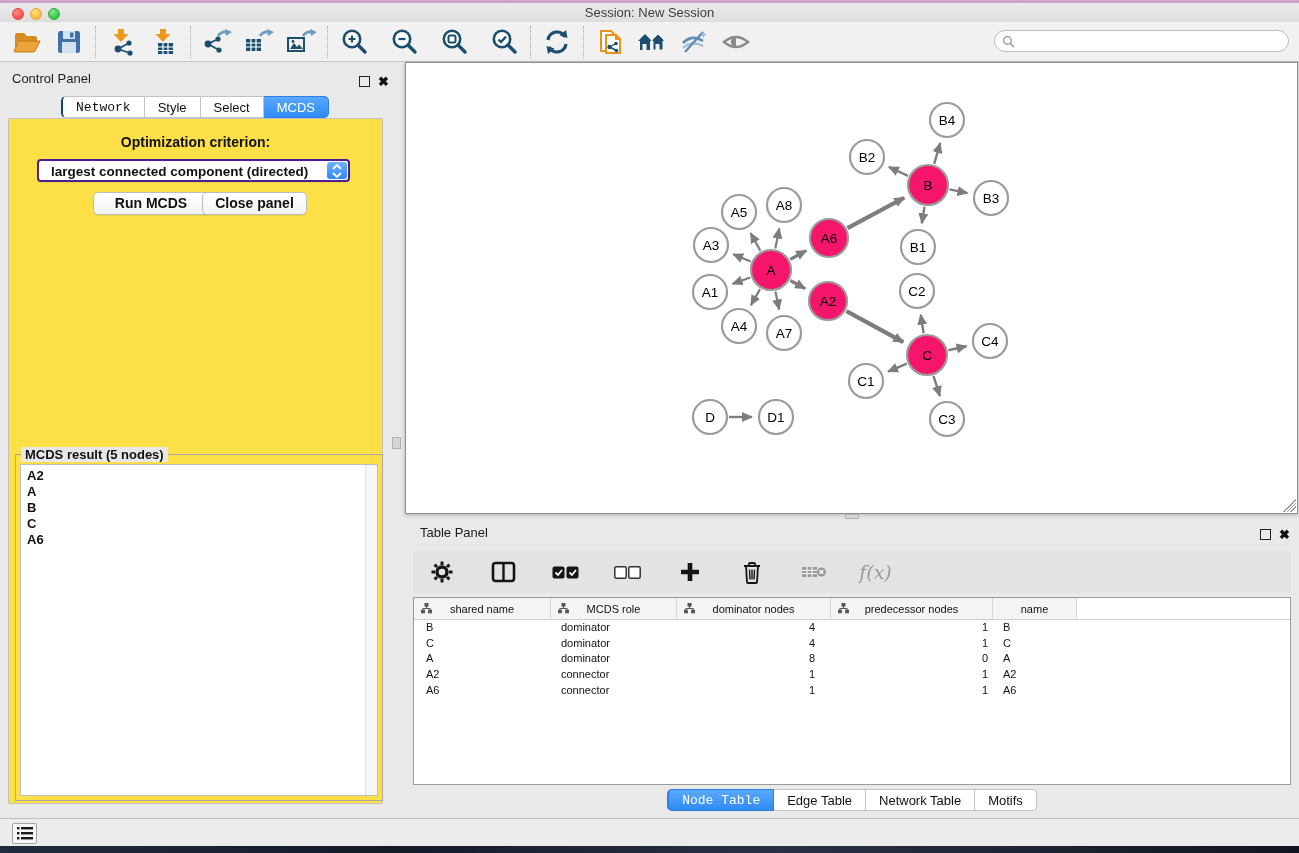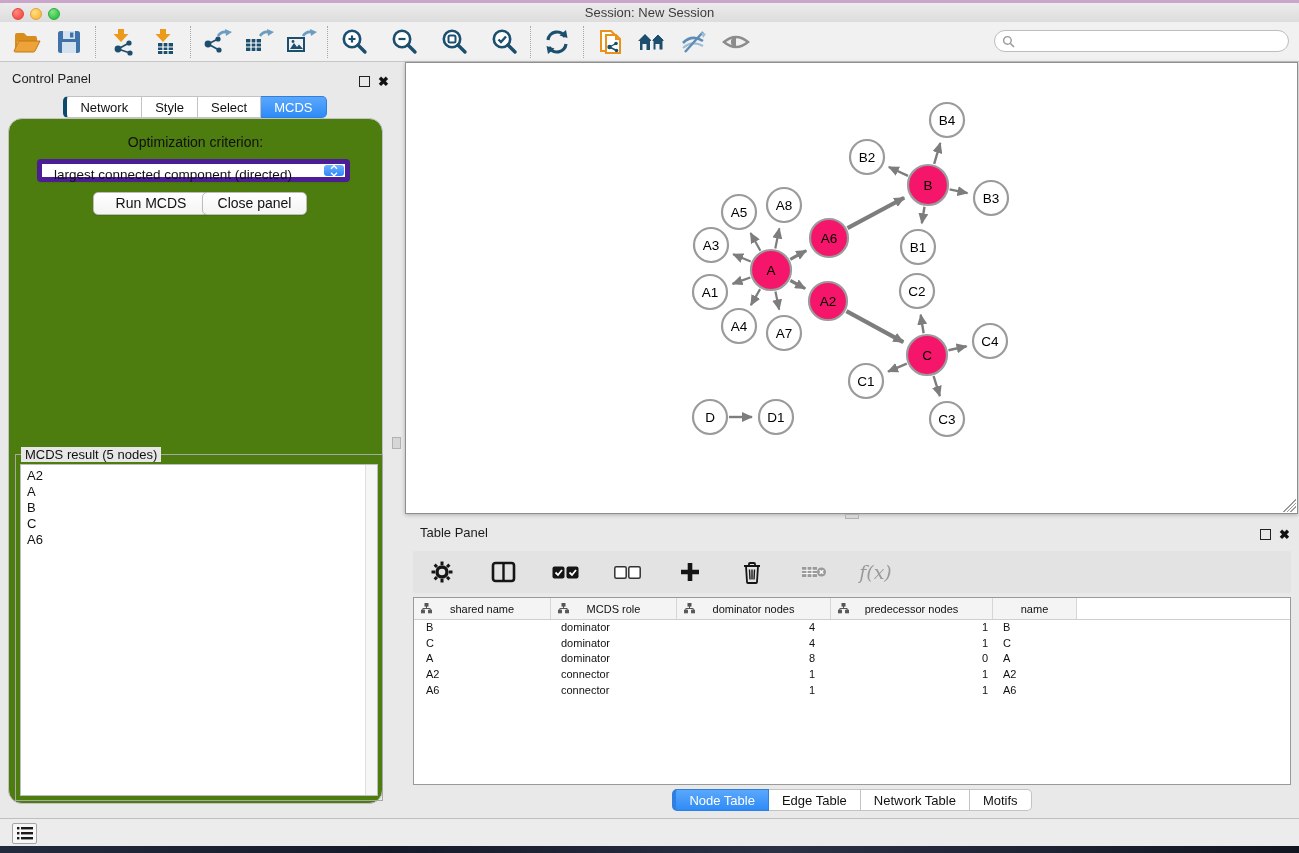--- a/index.html
+++ b/index.html
@@ -37,30 +37,30 @@
   .cp-header { left:0; top:62px; width:390px; height:34px; }
   .cp-title { position:absolute; left:12px; top:9px; font-size:13px; color:#1c1c1c; }
   .float-box { width:11px; height:11px; border:1.5px solid #222; display:inline-block; }
   .close-x { font-size:13px; font-weight:bold; color:#111; line-height:11px; }
   .cp-float { position:absolute; top:11px; }
   .cp-close { position:absolute; top:10px; }
 
   .seg { display:flex; }
   .seg .tab { height:22px; line-height:21px; font-size:13px; padding:0 13px; background:#fff;
               border:1px solid #c3c3c3; border-left:none; color:#111; text-align:center; cursor:default; }
-  .seg .tab:first-child { border-left:4px solid #0c4a6e; border-radius:5px 0 0 5px; }
+  .seg .tab:first-child { border-left:2px solid #0c4a6e; border-radius:5px 0 0 5px;font-family:Liberation Mono, monospace; }
   .seg .tab:last-child { border-radius:0 5px 5px 0; }
   .seg .tab.active { background:linear-gradient(#5ba8fc,#2e8bf7); border-color:#2e7fe0; color:#fff; }
   #cp-tabs { left:0; top:96px; width:390px; display:flex; justify-content:center; }
 
-  .cp-content { left:8px; top:118px; width:375px; height:686px; background:#4d7c0f;
-                border:1px solid #c2c2c2; border-radius:14px; }
+  .cp-content { left:8px; top:118px; width:375px; height:686px; background:#fde047;
+                border:1px solid #c2c2c2; border-radius:1px;font-weight:bold; }
   .opt-label { position:absolute; left:0; top:15px; width:100%; text-align:center; font-size:14px; color:#111; }
   .mac-select { position:absolute; left:28px; top:40px; width:313px; height:23px; background:#fff;
-                border:5px solid #4c1d95; border-radius:4px; font-size:13.5px; color:#111;
+                border:2px solid #4c1d95; border-radius:4px; font-size:13.5px; color:#111;
                 line-height:21px; padding-left:12px; box-shadow:0 1px 1px rgba(0,0,0,.06); }
   .stepper { position:absolute; right:1px; top:1px; bottom:1px; width:20px; border-radius:3px;
              background:linear-gradient(#6fb3fe,#2d86f8); display:flex; flex-direction:column;
              align-items:center; justify-content:center; gap:2px; }
   .mac-btn { position:absolute; height:23px; background:linear-gradient(#ffffff,#f4f4f4);
              border:1px solid #bcbcbc; border-radius:5px; font-size:14px; color:#111;
              text-align:center; line-height:21px; box-shadow:0 1px 1px rgba(0,0,0,.08); }
 
   .mcds-fieldset { position:absolute; left:6px; top:335px; width:368px; height:347px;
                    border:1px solid #a8a8a8; }

